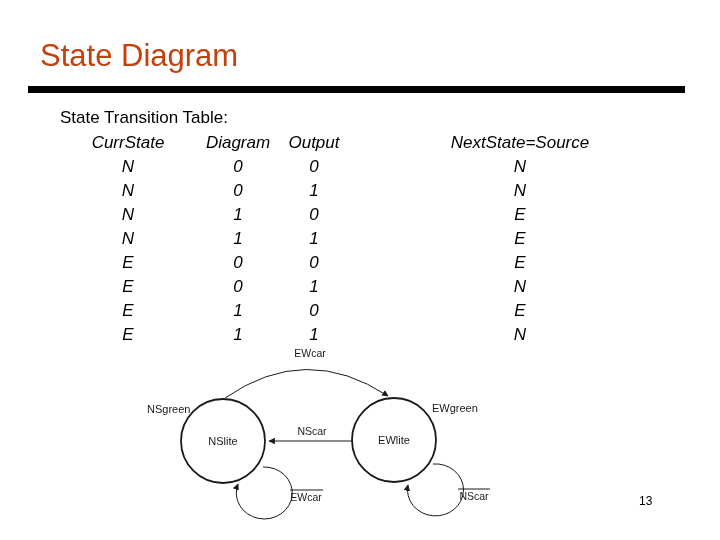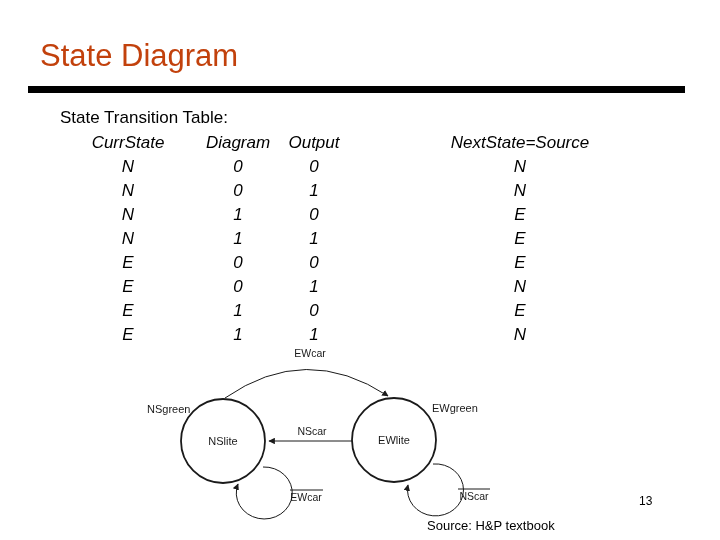--- a/index.html
+++ b/index.html
@@ -126,14 +126,13 @@
     <path d="M 123 127 A 28 26 0 1 1 98 144" fill="none" stroke="#1a1a1a" stroke-width="1" marker-end="url(#arrow)"></path>
     <line x1="150" y1="150" x2="183" y2="150" stroke="#1a1a1a" stroke-width="1"></line>
     <text x="166" y="161" font-size="10.5" text-anchor="middle">EWcar</text>
 
     <path d="M 293 124 A 28 26 0 1 1 268 145" fill="none" stroke="#1a1a1a" stroke-width="1" marker-end="url(#arrow)"></path>
     <line x1="318" y1="149" x2="350" y2="149" stroke="#1a1a1a" stroke-width="1"></line>
     <text x="334" y="160" font-size="10.5" text-anchor="middle">NScar</text>
   </svg>
 
   <div class="pagenum">13</div>
-  <div class="source">Source: H&amp;P textbook</div>
 </div>
 
 </body></html>

